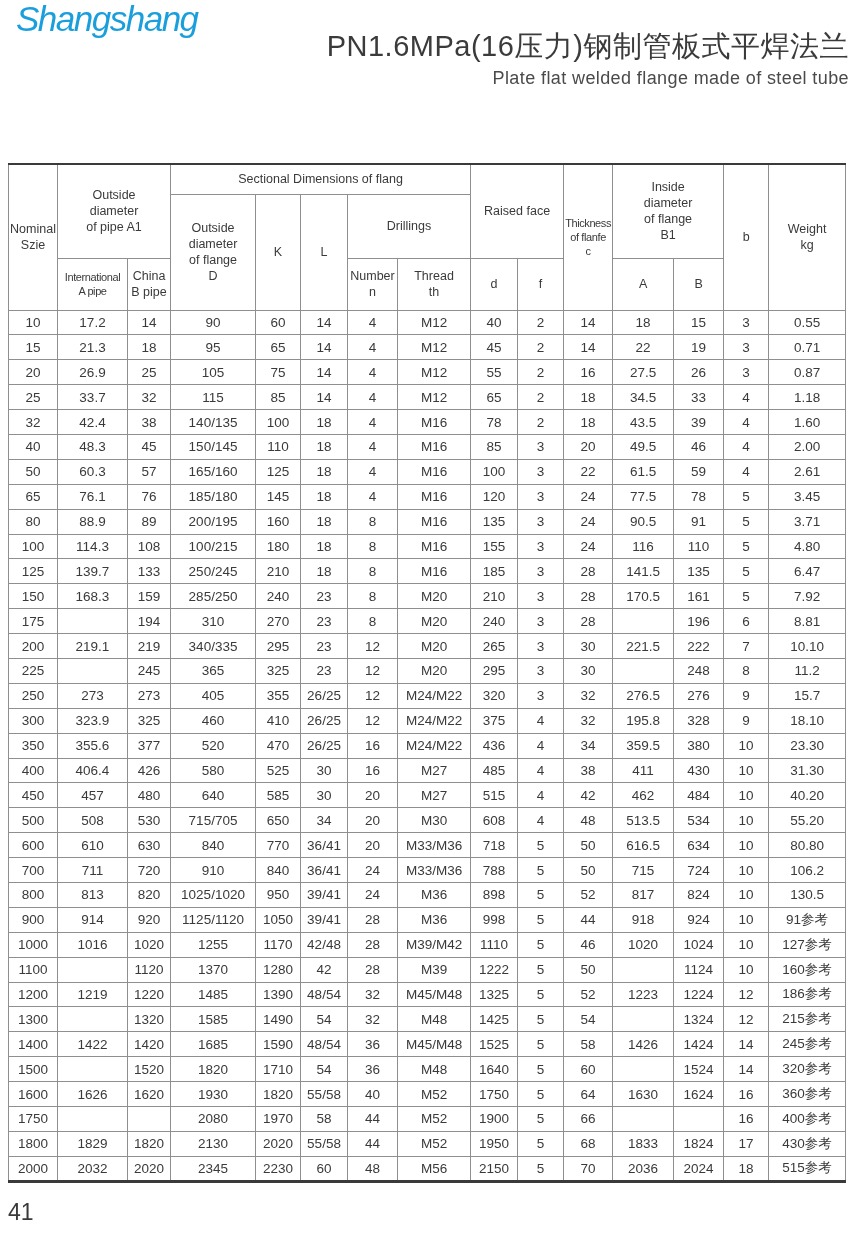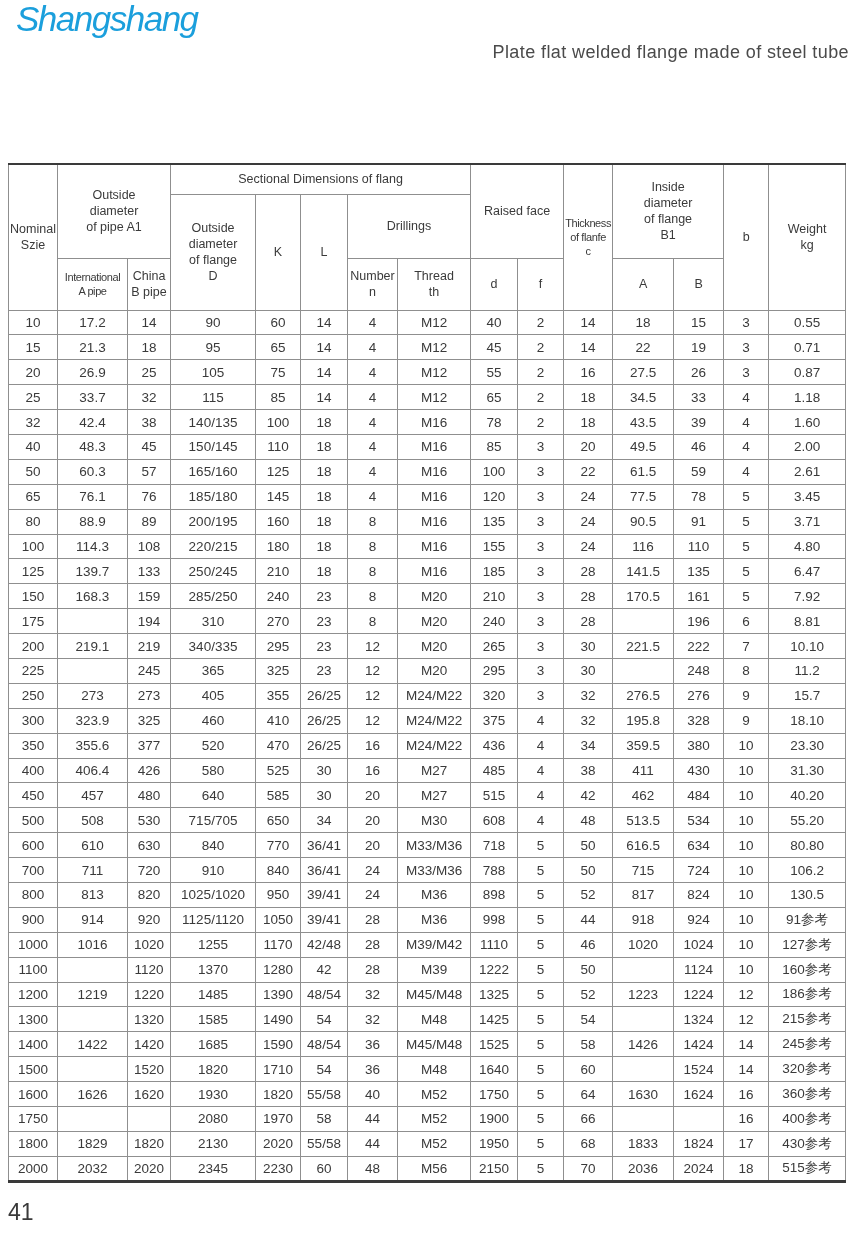--- a/index.html
+++ b/index.html
@@ -25,21 +25,21 @@
   }
   .logo-tagline .bold { font-weight: bold; margin-left: 5px; }
 
   
   .titles { position: absolute; right: 4px; top: 27px; text-align: right; }
   .title {
     font-size: 29px; font-weight: normal; color: #3b3b3b;
     letter-spacing: 0.5px; white-space: nowrap;
   }
   .subtitle {
-    font-size: 18px; color: #4a4a4a; margin-top: 15px; letter-spacing: 0.4px;
+    font-size: 18px; color: #4a4a4a; margin-top: 1px; letter-spacing: 0.4px;
   }
 
   
   .spec-table {
     position: absolute; left: 8px; top: 163px; width: 837px;
     border-collapse: collapse; table-layout: fixed;
     border-top: 2px solid #3a3a3a; border-bottom: 3px solid #3a3a3a;
   }
   .spec-table th, .spec-table td { border: 1px solid #8f8f8f; }
   .spec-table th {
@@ -67,20 +67,21 @@
 </head>
 <body>
 
 <div class="page">
 
   <div class="logo">
     <div class="logo-brand">Shangshang</div>
   </div>
 
   <div class="titles">
+    <div class="title">PN1.6MPa(16压力)钢制管板式平焊法兰</div>
     <div class="subtitle">Plate flat welded flange made of steel tube</div>
   </div>
 
   <table class="spec-table">
     <colgroup>
       <col style="width:49px">
         <col style="width:70px">
         <col style="width:43px">
       <col style="width:85px">
         <col style="width:45px">
@@ -290,21 +291,21 @@
           <td>24</td>
           <td>90.5</td>
           <td>91</td>
           <td>5</td>
           <td>3.71</td>
         </tr>
         <tr>
           <td>100</td>
           <td>114.3</td>
           <td>108</td>
-          <td>220/215</td>
+          <td>100/215</td>
           <td>180</td>
           <td>18</td>
           <td>8</td>
           <td>M16</td>
           <td>155</td>
           <td>3</td>
           <td>24</td>
           <td>116</td>
           <td>110</td>
           <td>5</td>

